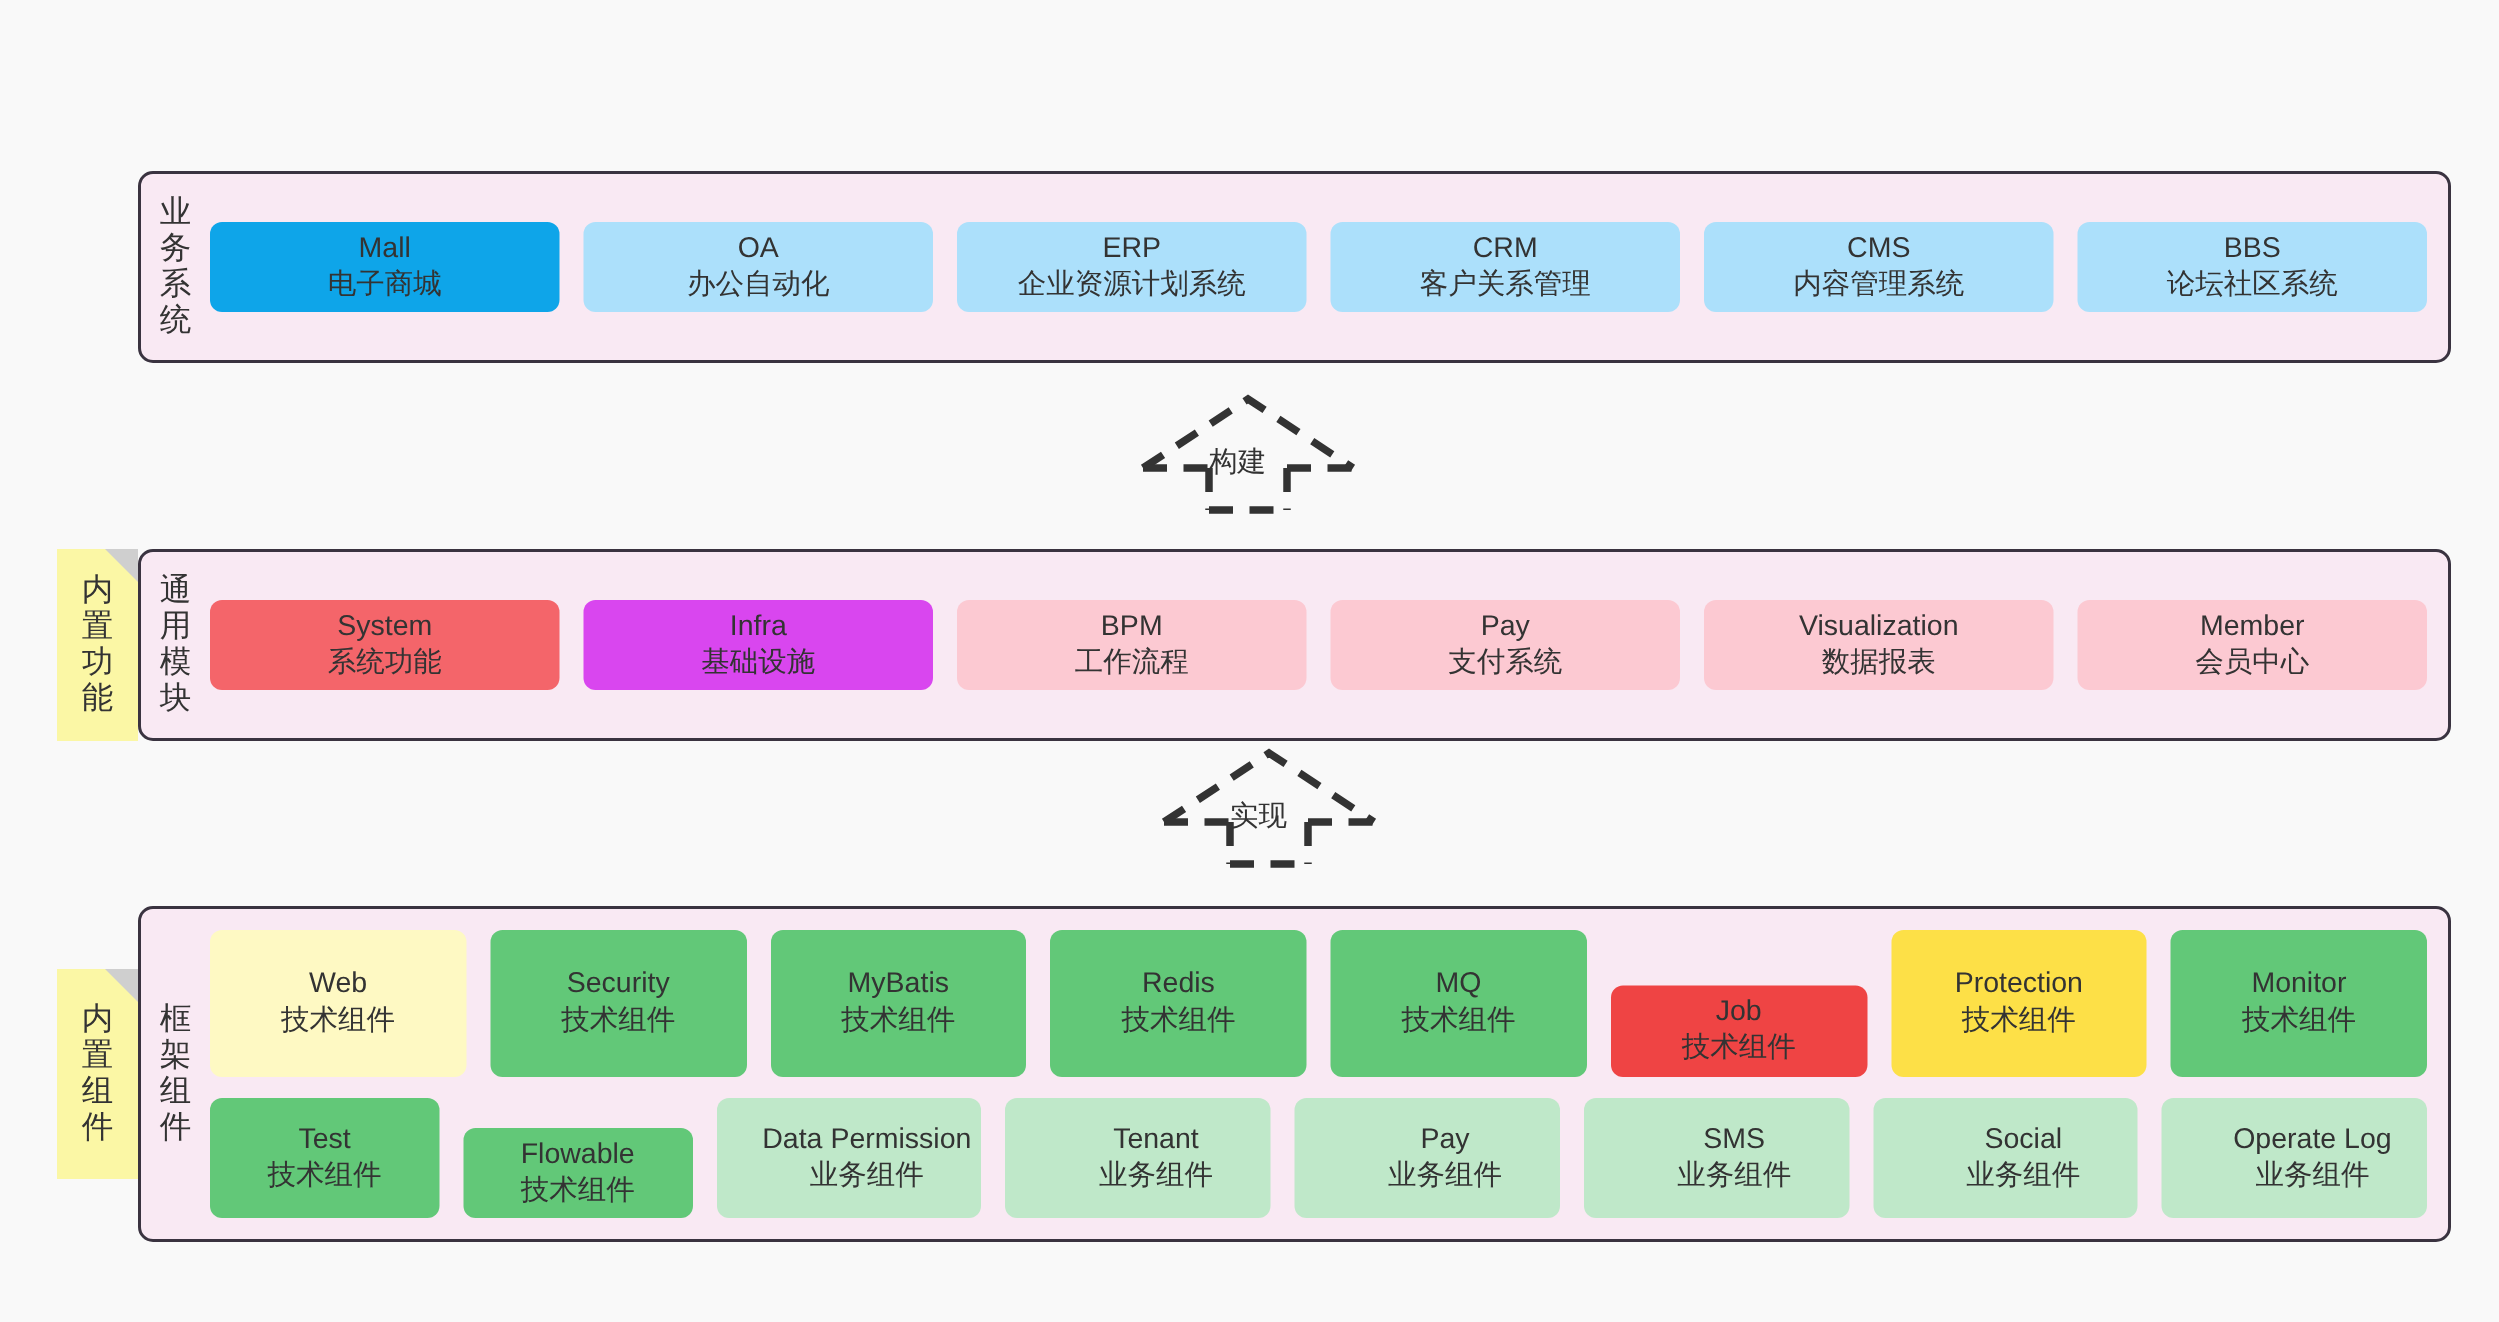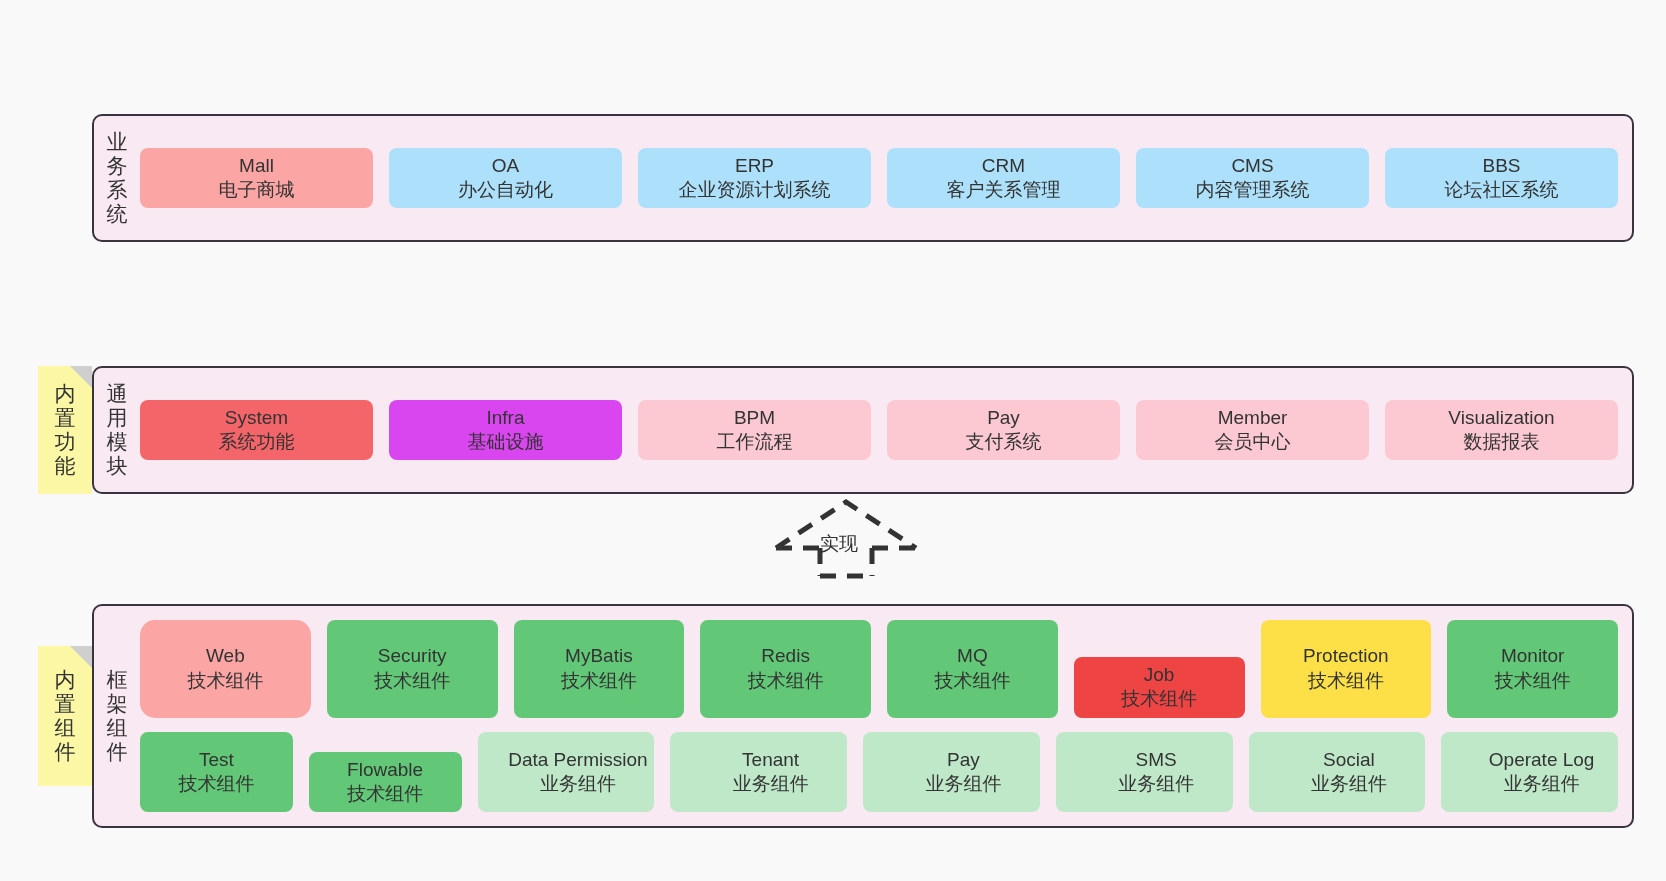--- a/index.html
+++ b/index.html
@@ -129,21 +129,21 @@
 
 <div id="stage">
 
   <div class="layer" id="layer-business" style="left:92px; top:114px; width:1542px; height:128px;">
     <div class="layer-label">业
 务
 系
 统</div>
     <div class="layer-body">
       <div class="row">
-        <div class="card c-blue" style="background: #fca5a5;">
+        <div class="card c-blue" style="background: #0ea5e9;">
           <span class="t1">Mall</span>
           <span class="t2">电子商城</span>
         </div>
         <div class="card c-blue" style="background: rgb(172, 224, 251);">
           <span class="t1">OA</span>
           <span class="t2">办公自动化</span>
         </div>
         <div class="card c-blue" style="background: rgb(172, 224, 251);">
           <span class="t1">ERP</span>
           <span class="t2">企业资源计划系统</span>
@@ -157,20 +157,27 @@
           <span class="t2">内容管理系统</span>
         </div>
         <div class="card c-blue" style="background: rgb(172, 224, 251);">
           <span class="t1">BBS</span>
           <span class="t2">论坛社区系统</span>
         </div>
       </div>
     </div>
   </div>
 
+  <div class="connector" id="connector-build" style="left:758px; top:262px; width:148px; height:82px;">
+    <svg width="148" height="82" viewBox="0 0 148 82">
+      <path d="M 4 50 L 74 4 L 144 50" fill="none" stroke="#333333" stroke-width="5" stroke-dasharray="16 11" stroke-linecap="butt"></path>
+      <path d="M 4 50 L 48 50 M 48 50 L 48 78 M 100 50 L 144 50 M 100 50 L 100 78 M 48 78 L 100 78" fill="none" stroke="#333333" stroke-width="5" stroke-dasharray="16 11" stroke-linecap="butt"></path>
+    </svg>
+    <div class="connector-label" style="left:48px; top:33px;">构建</div>
+  </div>
 
   <div class="layer" id="layer-common" style="left:92px; top:366px; width:1542px; height:128px;">
     <div class="layer-label">通
 用
 模
 块</div>
     <div class="layer-body">
       <div class="row">
         <div class="card c-red" style="background: rgb(244, 101, 106);">
           <span class="t1">System</span>
@@ -182,26 +189,26 @@
         </div>
         <div class="card c-pink" style="background: rgb(252, 201, 210);">
           <span class="t1">BPM</span>
           <span class="t2">工作流程</span>
         </div>
         <div class="card c-pink" style="background: rgb(252, 201, 210);">
           <span class="t1">Pay</span>
           <span class="t2">支付系统</span>
         </div>
         <div class="card c-pink" style="background: rgb(252, 201, 210);">
+          <span class="t1">Visualization</span>
+          <span class="t2">数据报表</span>
+        </div>
+        <div class="card c-pink" style="background: rgb(252, 201, 210);">
           <span class="t1">Member</span>
           <span class="t2">会员中心</span>
-        </div>
-        <div class="card c-pink" style="background: rgb(252, 201, 210);">
-          <span class="t1">Visualization</span>
-          <span class="t2">数据报表</span>
         </div>
       </div>
     </div>
   </div>
 
   <div class="sticky" id="sticky-common" style="left:38px; top:366px; width:54px; height:128px;">
     <span>内
 置
 功
 能</span>
@@ -216,21 +223,21 @@
     <div class="connector-label" style="left:48px; top:33px;">实现</div>
   </div>
 
   <div class="layer" id="layer-framework" style="left:92px; top:604px; width:1542px; height:224px;">
     <div class="layer-label">框
 架
 组
 件</div>
     <div class="layer-body">
       <div class="row">
-        <div class="card c-green" style="background: #fca5a5; border-radius: 15px;">
+        <div class="card c-green" style="background: #fef9c3;">
           <span class="t1">Web</span>
           <span class="t2">技术组件</span>
         </div>
         <div class="card c-green" style="background: rgb(98, 200, 120);">
           <span class="t1">Security</span>
           <span class="t2">技术组件</span>
         </div>
         <div class="card c-green" style="background: rgb(98, 200, 120);">
           <span class="t1">MyBatis</span>
           <span class="t2">技术组件</span>

